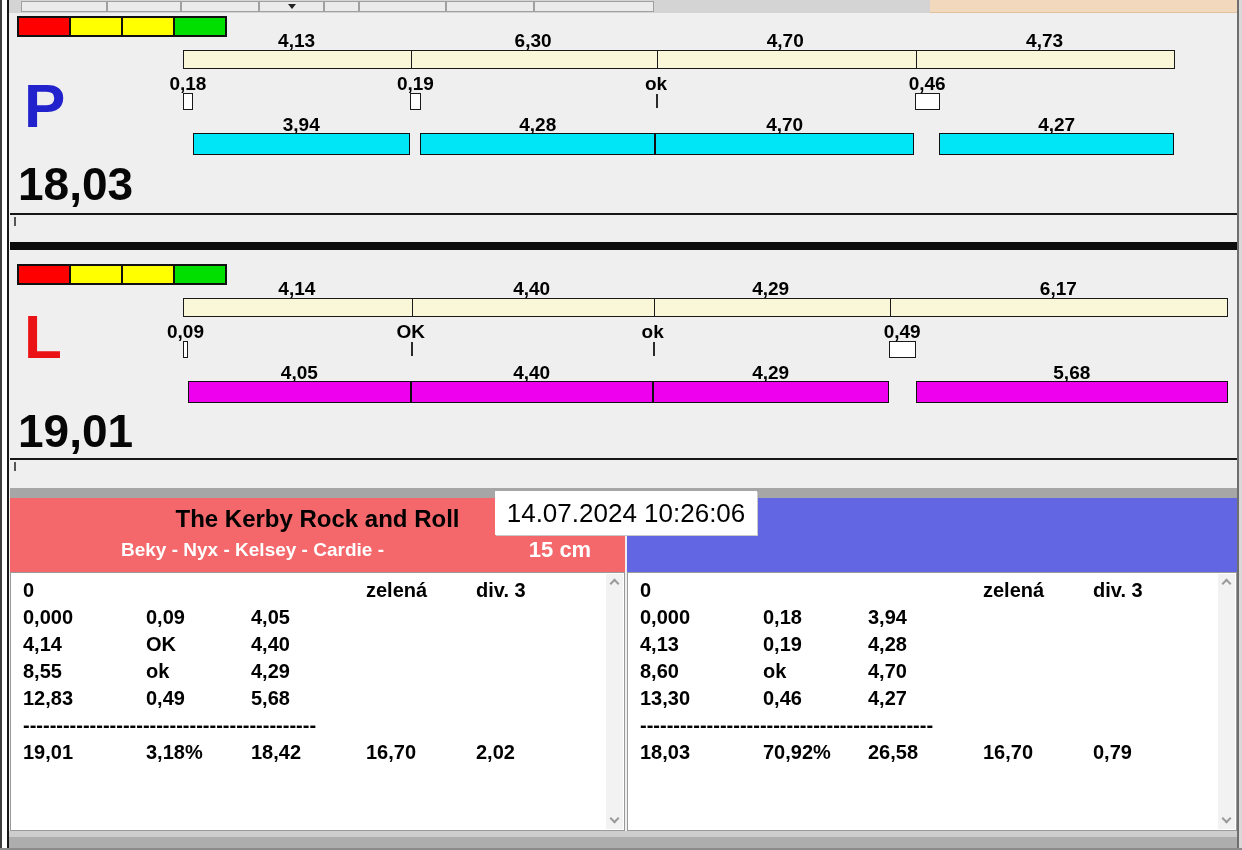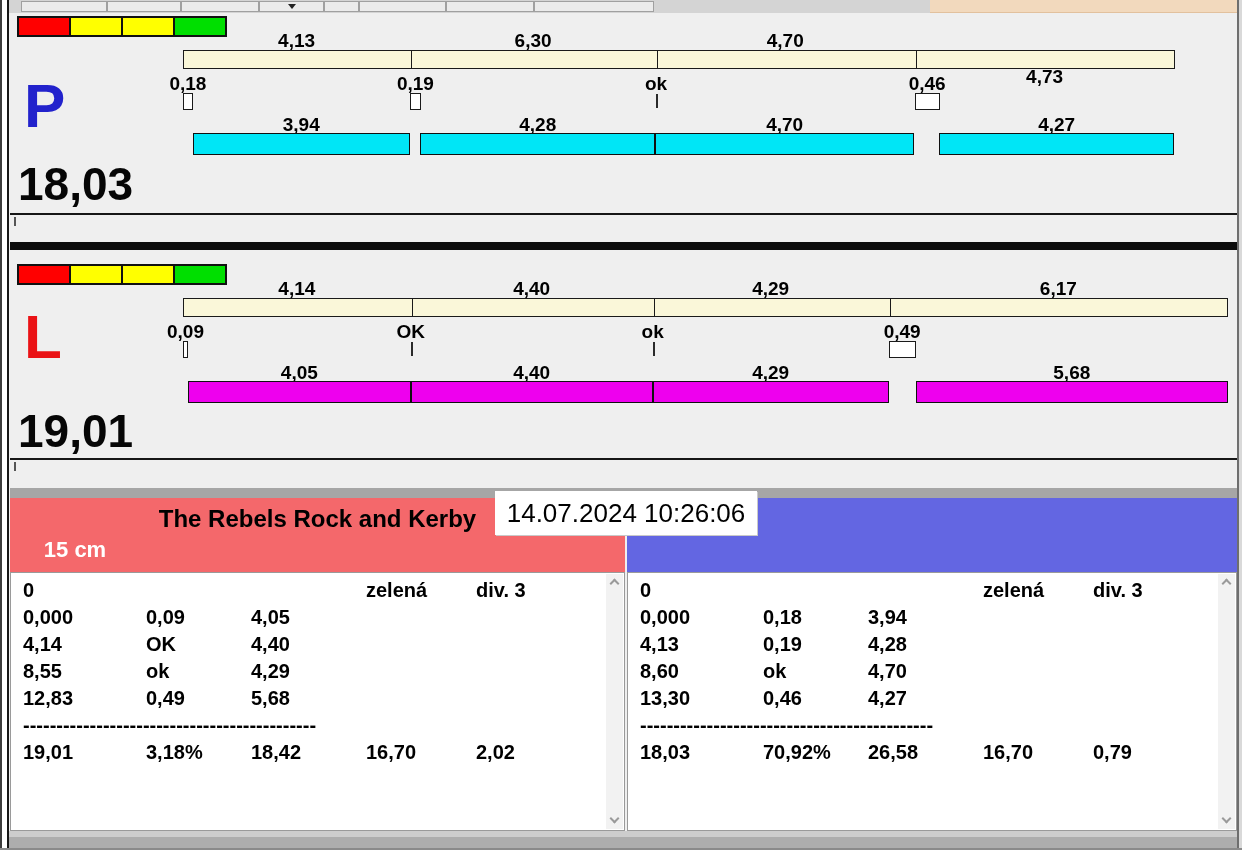--- a/index.html
+++ b/index.html
@@ -121,21 +121,21 @@
         <div class="light" style="background: rgb(255, 0, 0);"></div>
         <div class="light" style="background: rgb(255, 255, 0);"></div>
         <div class="light" style="background: rgb(255, 255, 0);"></div>
         <div class="light" style="background: rgb(0, 223, 0);"></div>
       </div>
     <div class="lane-letter" style="color: rgb(34, 34, 204);">P</div>
     <div class="track">
         <div class="lbl row-splitlbl" style="left: 0px; width: 227.15px;">4,13</div>
         <div class="lbl row-splitlbl" style="left: 227.15px; width: 245.85px;">6,30</div>
         <div class="lbl row-splitlbl" style="left: 473px; width: 258.5px;">4,70</div>
-        <div class="lbl row-splitlbl" style="left: 731.5px; width: 260.15px; margin-top: 36px;">4,73</div>
+        <div class="lbl row-splitlbl" style="left: 731.5px; width: 260.15px;">4,73</div>
         <div class="split-bar" style="left: 0px; width: 991.65px;">
           <div class="split-tick" style="left: 227.15px;"></div>
           <div class="split-tick" style="left: 473px;"></div>
           <div class="split-tick" style="left: 731.5px;"></div>
         </div>
         <div class="lbl row-exchlbl" style="left: -40.05px; width: 90px;">0,18</div>
         <div class="exch-box" style="left: 0px; width: 9.9px;"></div>
         <div class="lbl row-exchlbl" style="left: 187.375px; width: 90px;">0,19</div>
         <div class="exch-box" style="left: 227.15px; width: 10.45px;"></div>
         <div class="lbl row-exchlbl" style="left: 428px; width: 90px;">ok</div>
@@ -196,22 +196,23 @@
     <div class="lane-total">19,01</div>
     <div class="sep-line"></div>
     <div class="strip-mark"></div>
   </div>
 
   <div class="gray-sep"></div>
 
   <div class="scoreboard">
 
     <div class="team-header left" style="background: rgb(244, 104, 107);">
-      <div class="th-title">The Rebels Rock and Kerby</div>
+      <div class="th-title">The Kerby Rock and Roll</div>
       <div class="th-row2">
+        <div class="th-members">Beky - Nyx - Kelsey - Cardie -</div>
         <div class="th-cm">15 cm</div>
       </div>
     </div>
 
     <div class="team-header right" style="background: rgb(99, 102, 226);">
       <div class="th-row2">
         <div class="th-cm">20 cm</div>
       </div>
     </div>
 

